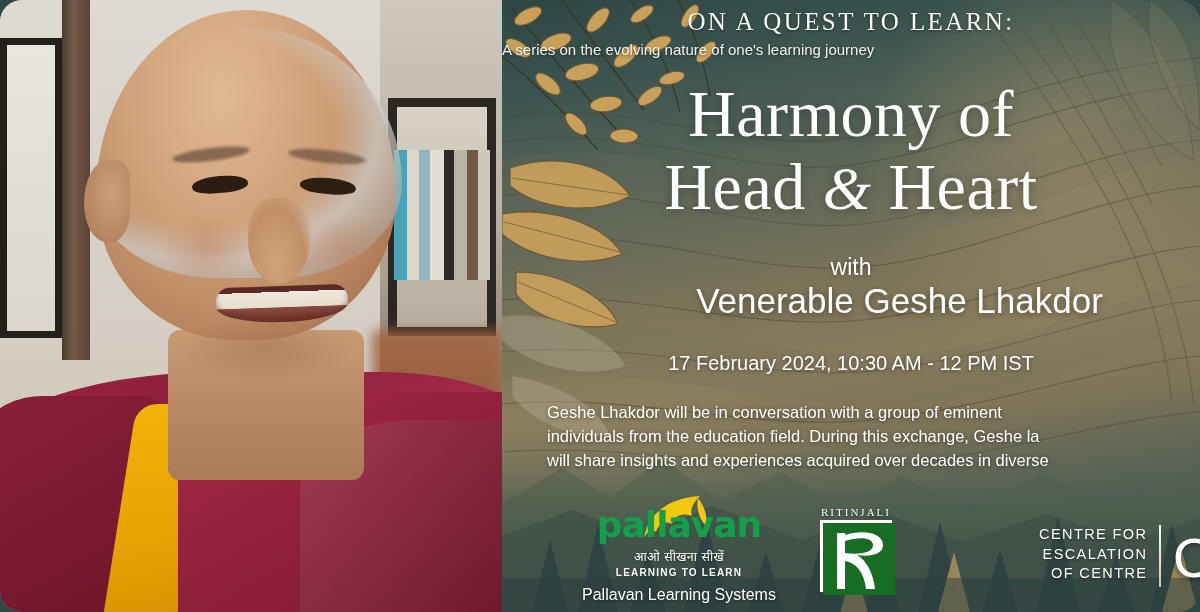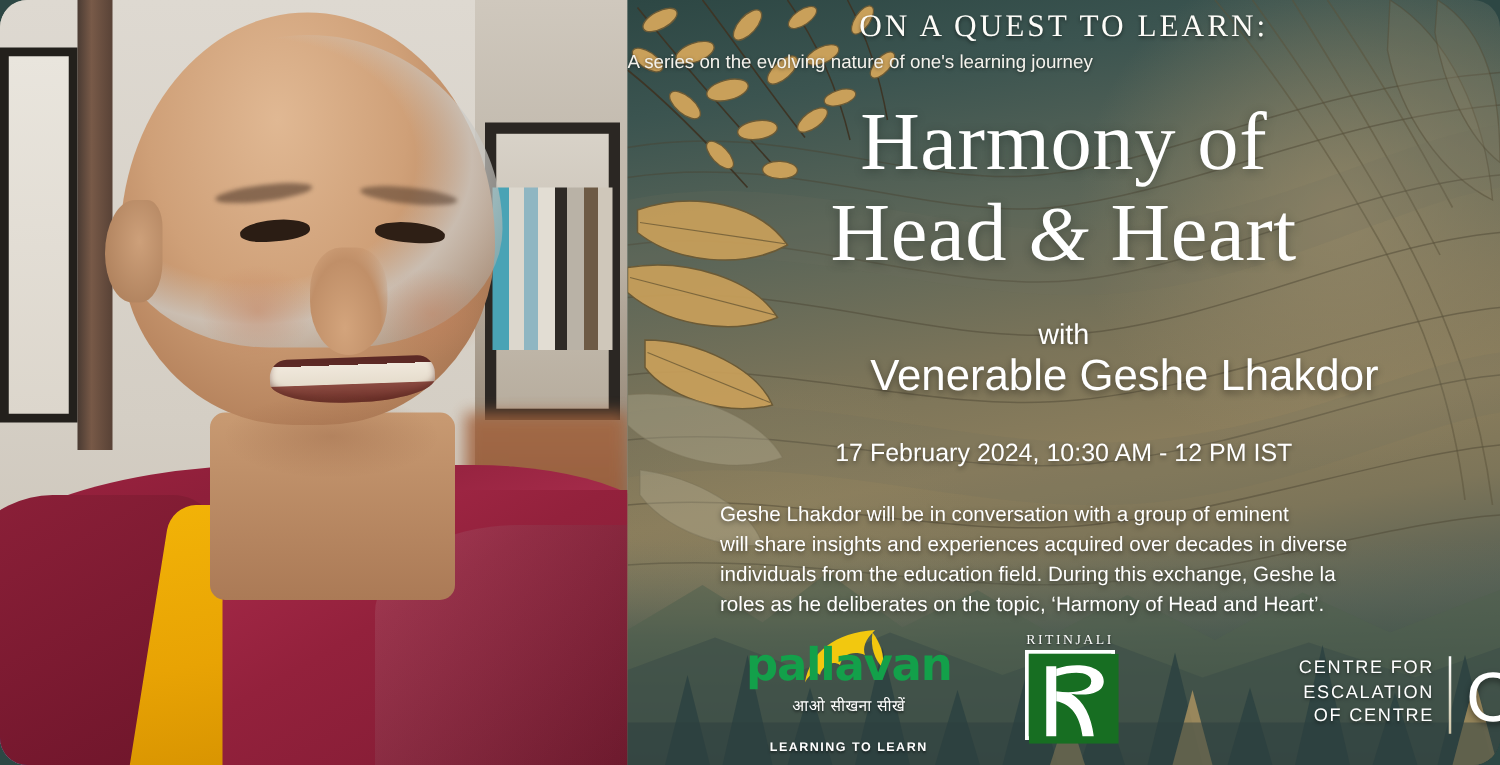--- a/index.html
+++ b/index.html
@@ -123,38 +123,38 @@
   .amp { font-style:italic; font-size:62px; }
 
   .with { position:absolute; top:254px; left:0; width:698px; text-align:center;
     font-size:23px; color:#ffffff; text-shadow:0 1px 4px rgba(0,0,0,.4); }
   .speaker { position:absolute; top:281px; left:0; width:795px; text-align:center;
     font-size:35px; color:#ffffff; text-shadow:0 2px 6px rgba(0,0,0,.42); }
 
   .datetime { position:absolute; top:352px; left:0; width:698px; text-align:center;
     font-size:20px; color:#ffffff; text-shadow:0 1px 4px rgba(0,0,0,.45); }
 
-  .desc { position:absolute; top:400px; left:74px; width:576px;
+  .desc { position:absolute; top:400px; left:45px; width:576px;
     font-size:16.5px; line-height:1.46; color:#ffffff; text-align:justify;
     text-shadow:0 1px 4px rgba(0,0,0,.5); }
   .desc > span { display:block; }
 
   
   .logos { position:absolute; left:0; bottom:6px; width:825px; height:104px; }
 
   .pallavan { position:absolute; left:62px; bottom:2px; width:230px; text-align:center; }
   .pall-mark { position:relative; width:190px; height:50px; margin:0 auto; }
   .pall-word { position:absolute; left:0; top:2px; width:190px; text-align:center;
     font-family:"DejaVu Sans", sans-serif; font-weight:700; font-size:36px;
     color:#13a04a; letter-spacing:-1px; z-index:2; }
   .pall-leaf { position:absolute; left:54px; top:-8px; width:82px; height:50px; z-index:1; }
   .pall-hindi { font-family:"DejaVu Sans", sans-serif; font-size:12.5px; color:#ffffff;
     margin-top:-4px; letter-spacing:.3px; text-shadow:0 1px 2px rgba(0,0,0,.5);}
   .pall-l2l { font-size:10px; font-weight:700; color:#ffffff; letter-spacing:1.2px;
-    margin-top:20px; text-shadow:0 1px 2px rgba(0,0,0,.5);}
+    margin-top:2px; text-shadow:0 1px 2px rgba(0,0,0,.5);}
   .pall-caption { font-size:16px; color:#ffffff; margin-top:8px;
     text-shadow:0 1px 3px rgba(0,0,0,.5);}
 
   .ritinjali { position:absolute; left:308px; bottom:14px; width:92px; text-align:center; }
   .rit-name { font-family:"Liberation Serif", serif; font-size:11px; letter-spacing:2px;
     color:#ffffff; text-shadow:0 1px 2px rgba(0,0,0,.6); margin-bottom:2px;}
   .rit-box { width:72px; height:72px; margin:0 auto; background:#176e22;
     border:3px solid #ffffff; position:relative; }
 
   .cep { position:absolute; right:36px; bottom:16px; display:flex; align-items:flex-start; gap:12px;}
@@ -336,37 +336,37 @@
         </span>
       </div>
 
       <div class="with">with</div>
       <div class="speaker">Venerable Geshe Lhakdor</div>
 
       <div class="datetime">17 February 2024, 10:30 AM - 12 PM IST</div>
 
       <div class="desc">
         <span>Geshe Lhakdor will be in conversation with a group of eminent</span>
+        <span>individuals from the education field. During this exchange, Geshe la</span>
         <span>will share insights and experiences acquired over decades in diverse</span>
-        <span>individuals from the education field. During this exchange, Geshe la</span>
-        <span>roles as he deliberates on the topic, ‘Harmony of Head and Heart’.</span>
       </div>
 
       <div class="logos">
 
         <div class="pallavan">
           <div class="pall-mark">
             <svg class="pall-leaf" viewBox="0 0 82 50">
               <path d="M6,44 C10,20 30,4 62,2 C54,10 52,16 54,22 C44,18 36,22 34,30 C28,26 20,30 18,38 C14,34 9,38 6,44 Z" fill="#f2c80f"></path>
               <path d="M60,4 C66,12 70,22 68,32 C62,26 58,16 60,4 Z" fill="#f2c80f"></path>
             </svg>
             <div class="pall-word">pallavan</div>
           </div>
           <div class="pall-hindi">आओ सीखना सीखें</div>
           <div class="pall-l2l">LEARNING TO LEARN</div>
+          <div class="pall-caption">Pallavan Learning Systems</div>
         </div>
 
         <div class="ritinjali">
           <div class="rit-name">RITINJALI</div>
           <div class="rit-box">
             <svg viewBox="0 0 72 72" width="72" height="72">
               <rect x="0" y="0" width="72" height="72" fill="#176e22"></rect>
               <path d="M14,66 L14,10 L22,10 L22,66 Z" fill="#ffffff"></path>
               <path d="M22,12 C40,6 60,10 60,22 C60,32 46,34 34,32 C44,38 50,50 52,66 L43,66 C41,50 34,40 22,38 L22,30 C36,32 50,30 50,22 C50,15 38,13 22,18 Z" fill="#ffffff"></path>
             </svg>

